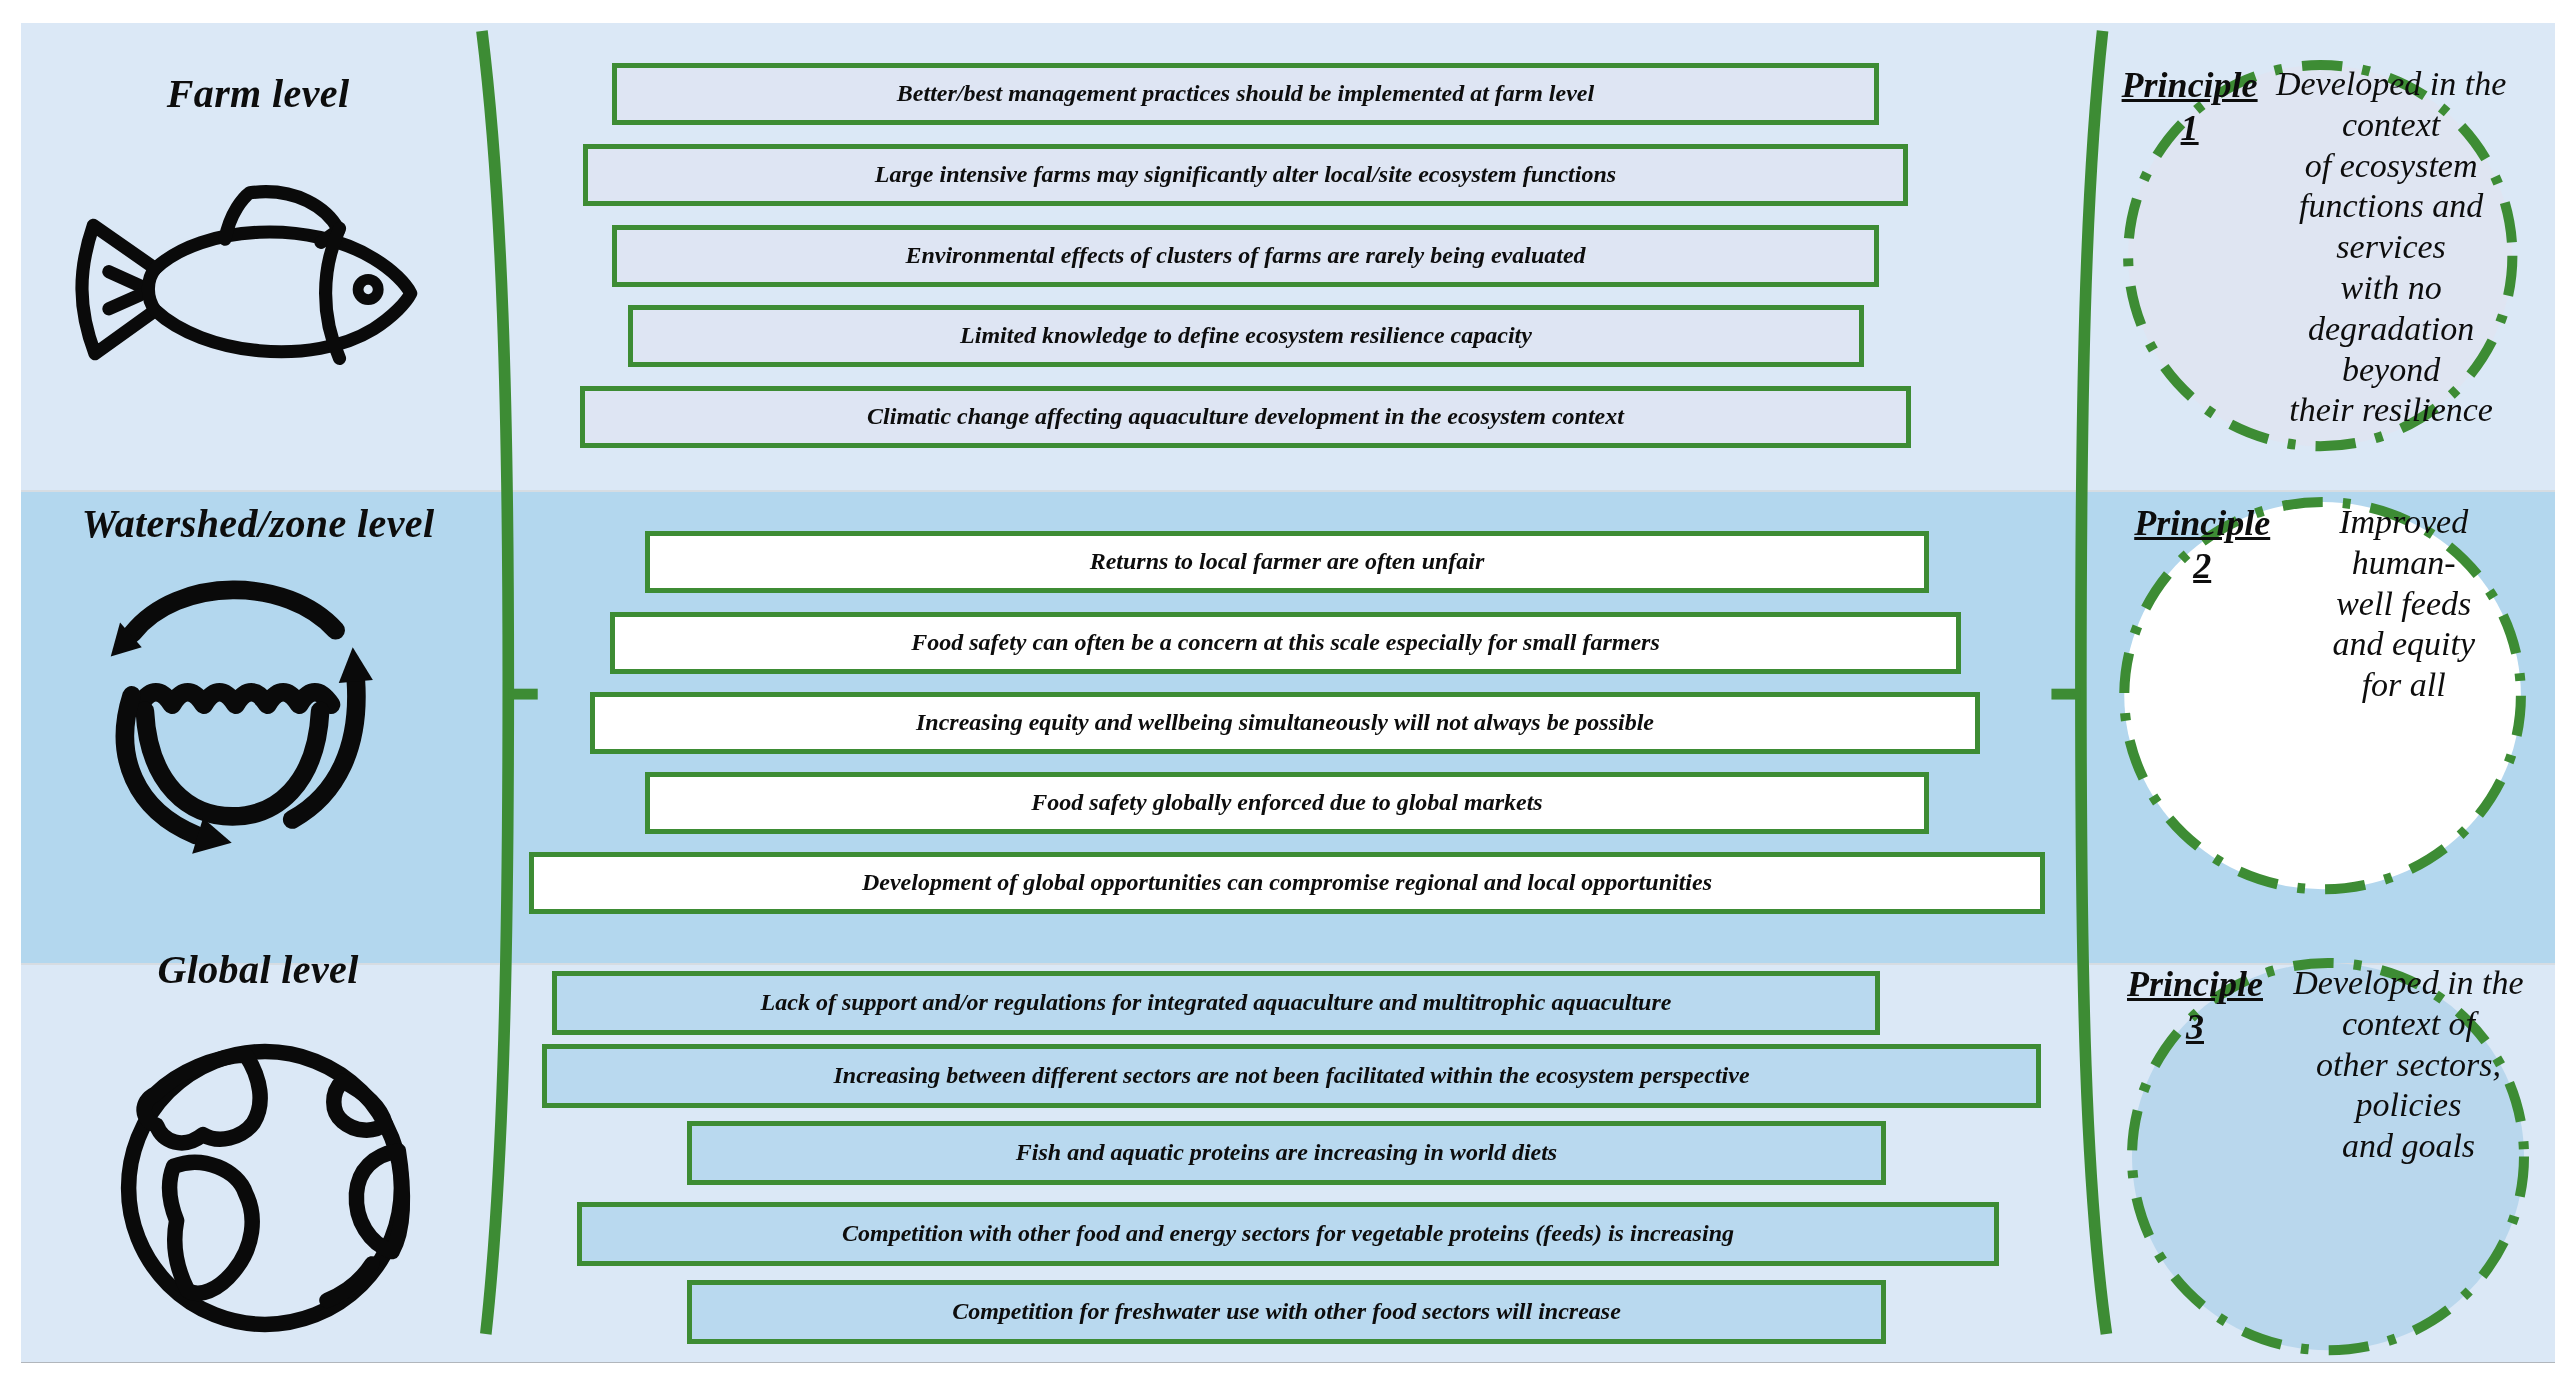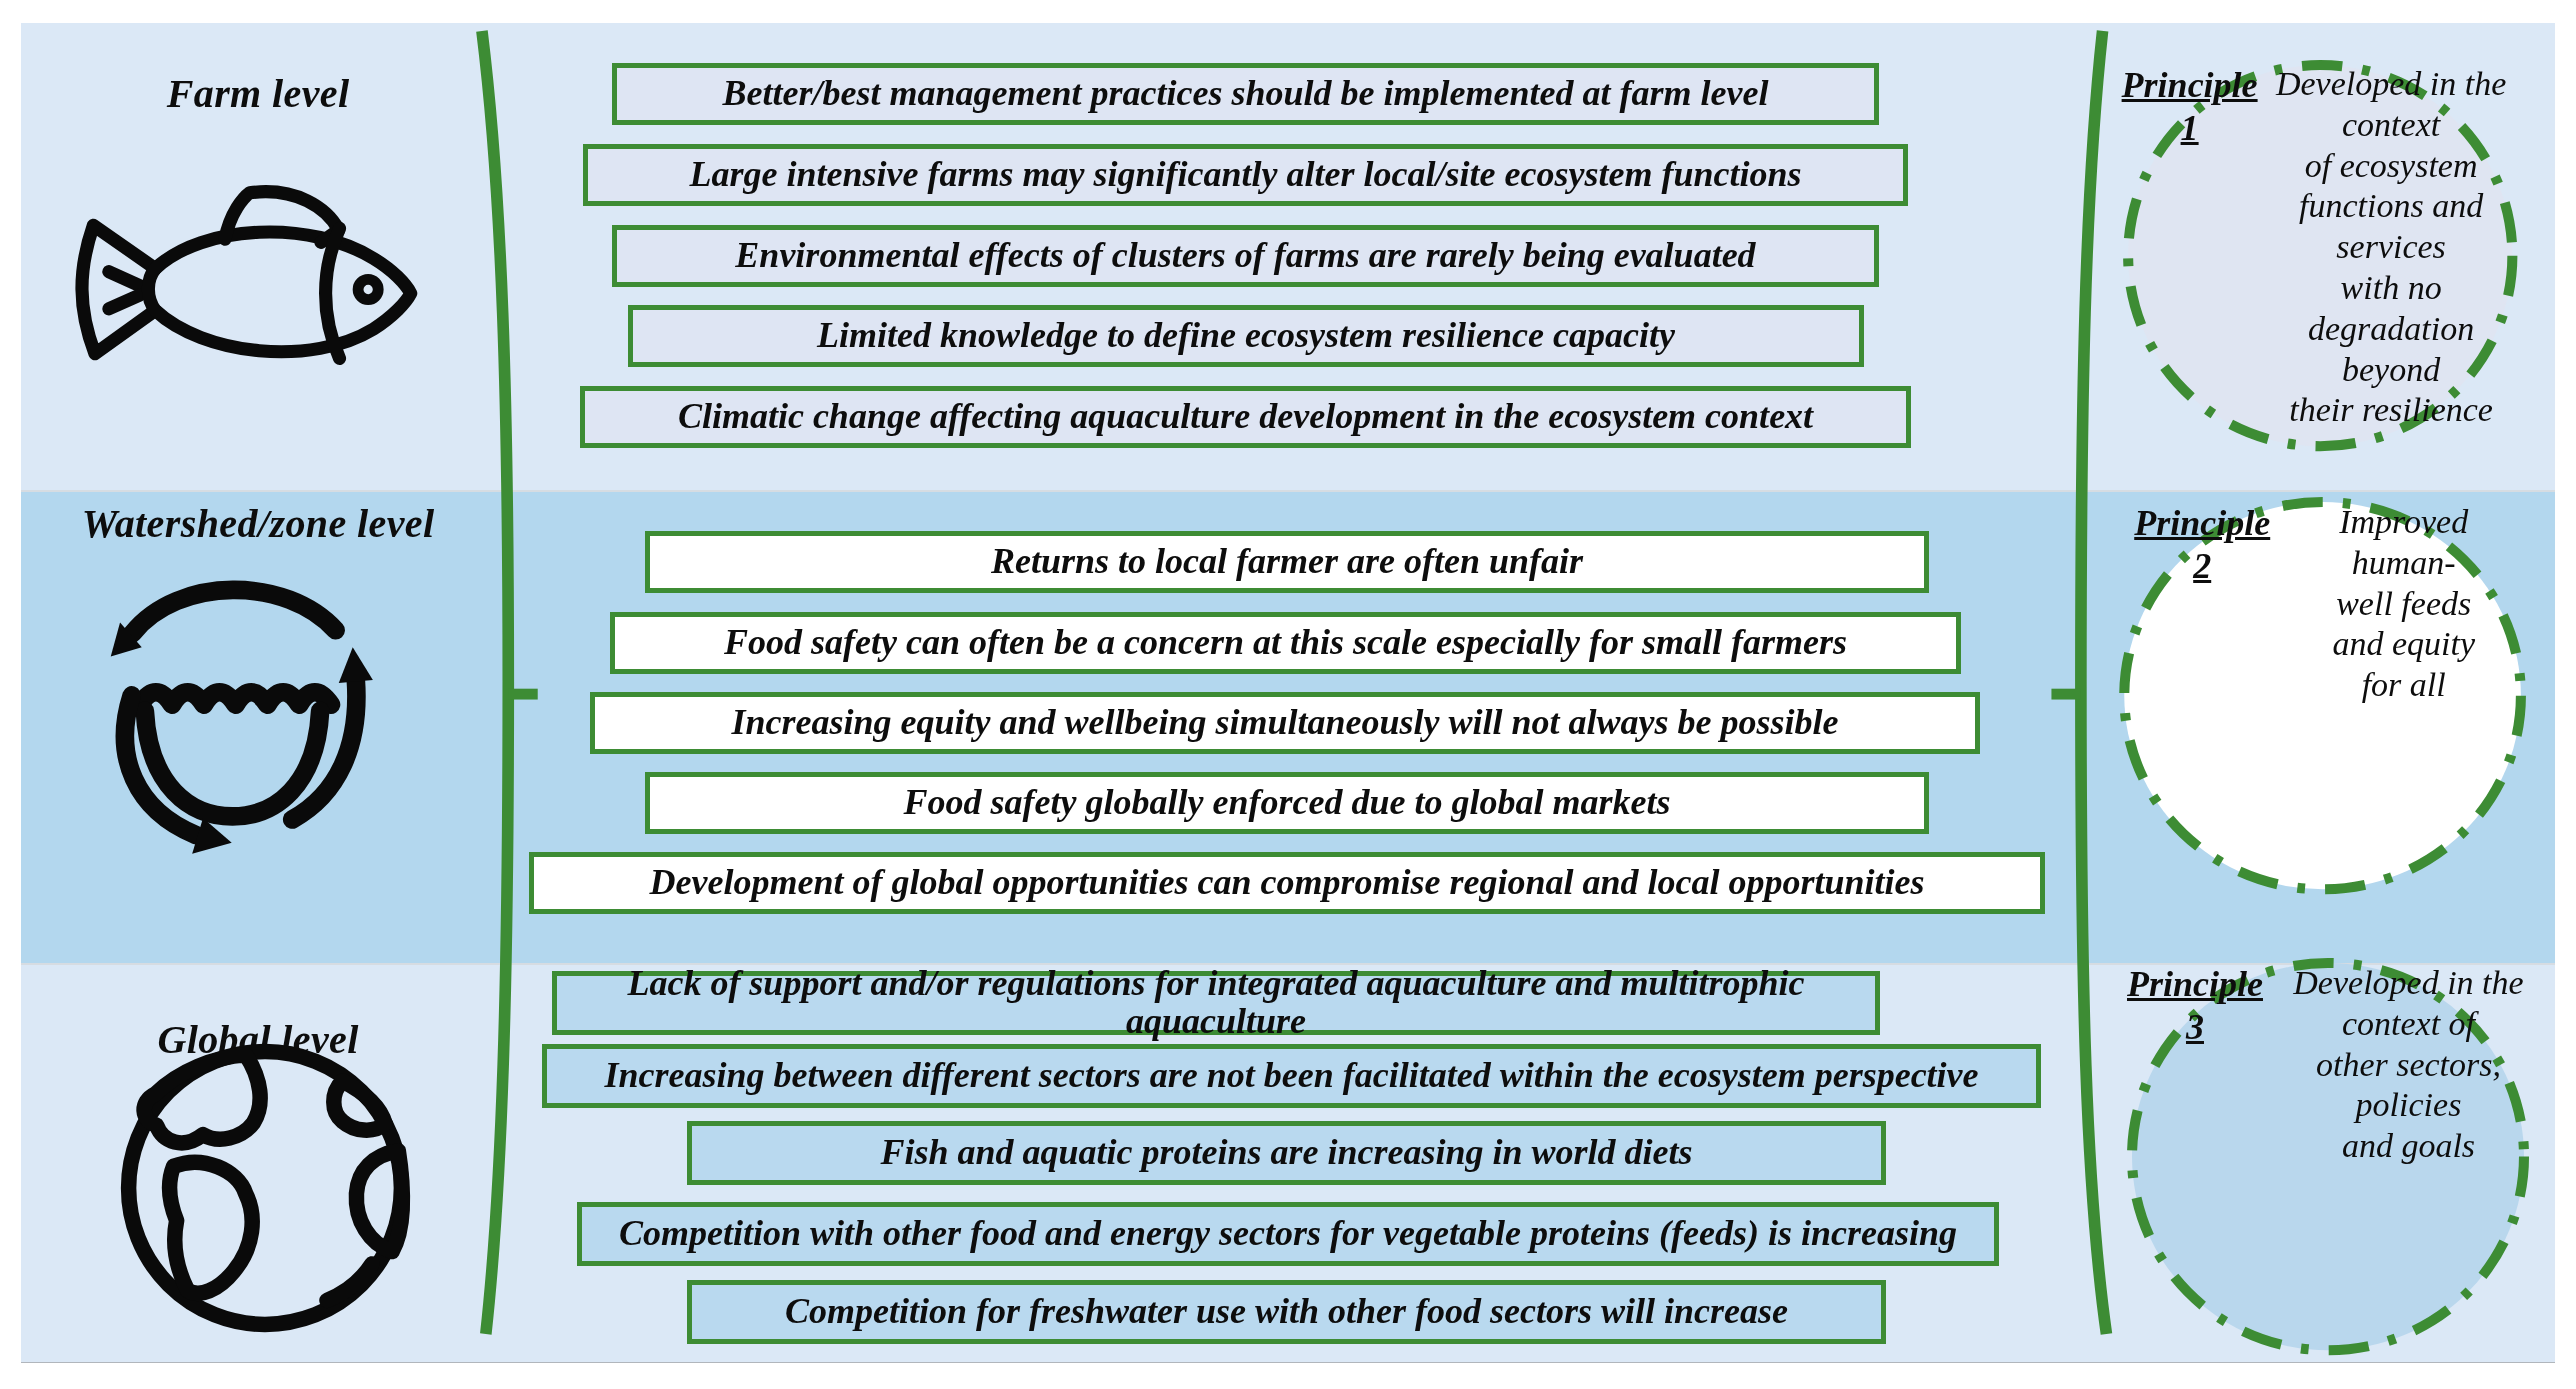--- a/index.html
+++ b/index.html
@@ -15,21 +15,21 @@
   .band-farm{top:22.5px;height:467px;background:#dbe8f6;}
   .band-watershed{top:490px;height:475px;background:#b3d7ee;border-top:2.3px solid #d6dce2;border-bottom:2.3px solid #d6dce2;box-sizing:border-box;}
   .band-global{top:965px;height:397px;background:#dbe8f6;}
   .level-title{
     position:absolute;left:25.6px;width:465px;text-align:center;
     font-size:40px;font-weight:bold;letter-spacing:0.4px;
   }
   .issue-box{
     position:absolute;height:62px;box-sizing:border-box;border:5.4px solid #3d8c34;
     display:flex;align-items:center;justify-content:center;text-align:center;
-    font-size:36px;font-weight:bold;line-height:1.05;padding:0 15px;
+    font-size:24px;font-weight:bold;line-height:1.05;padding:0 15px;
   }
   .fill-farm{background:#dee5f3;}
   .fill-watershed{background:#ffffff;}
   .fill-global{background:#b9d9ef;}
   .g-box{height:64px;}
   .overlay{position:absolute;left:0;top:0;width:2576px;height:1389px;pointer-events:none;}
   .principle{
     position:absolute;width:403px;display:flex;align-items:flex-start;
     justify-content:center;text-align:center;font-size:34px;line-height:1.2;
   }
@@ -42,21 +42,21 @@
 
 <div class="canvas">
 
   <div class="panel"></div>
   <div class="band band-farm"></div>
   <div class="band band-watershed"></div>
   <div class="band band-global"></div>
 
   <div class="level-title" style="top:70px;">Farm level</div>
   <div class="level-title" style="top:500px;">Watershed/zone level</div>
-  <div class="level-title" style="top:1016px;">Global level</div>
+  <div class="level-title" style="top:946px;">Global level</div>
 
   <div class="icon-wrap" style="left:64px;top:177px;">
     <svg width="356" height="225" viewBox="0 0 460 290" fill="none" stroke="#0a0a0a" stroke-width="17" stroke-linecap="round" stroke-linejoin="round">
       <path d="M118,118 L38,62 C18,120 18,170 40,228 L118,172"></path>
       <path d="M58,122 L98,140"></path>
       <path d="M58,170 L98,152"></path>
       <path d="M118,118 C180,60 320,55 400,105 C425,120 442,138 448,150 C442,162 425,180 400,196 C320,245 180,230 118,172 C106,156 106,132 118,118 Z"></path>
       <path d="M208,80 C215,45 232,26 240,20 C300,12 340,40 355,68 L332,84"></path>
       <path d="M356,66 C332,120 332,180 356,234"></path>
       <circle cx="393" cy="145" r="13" stroke-width="14"></circle>

